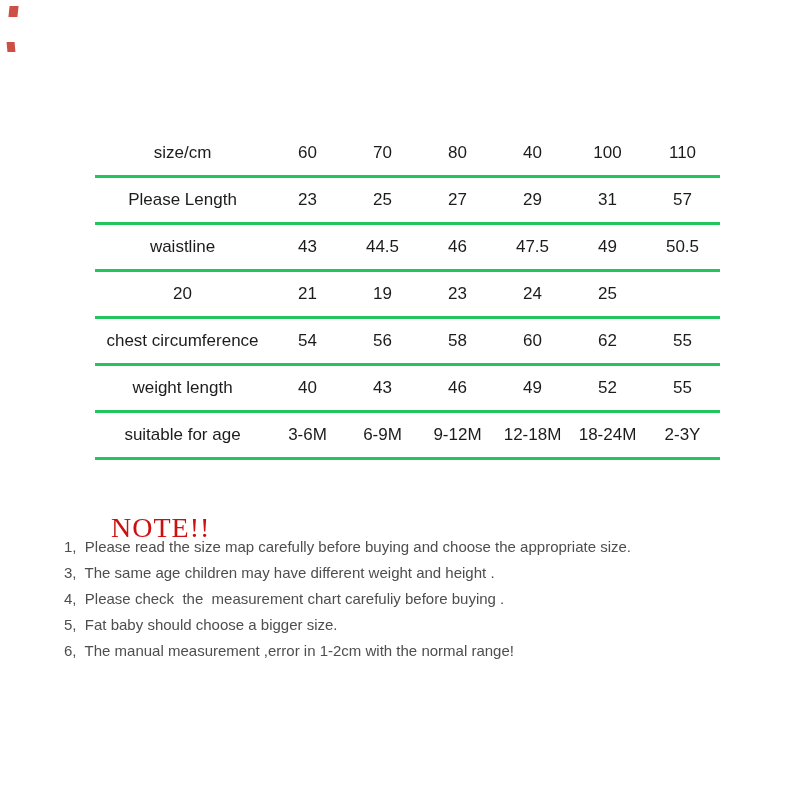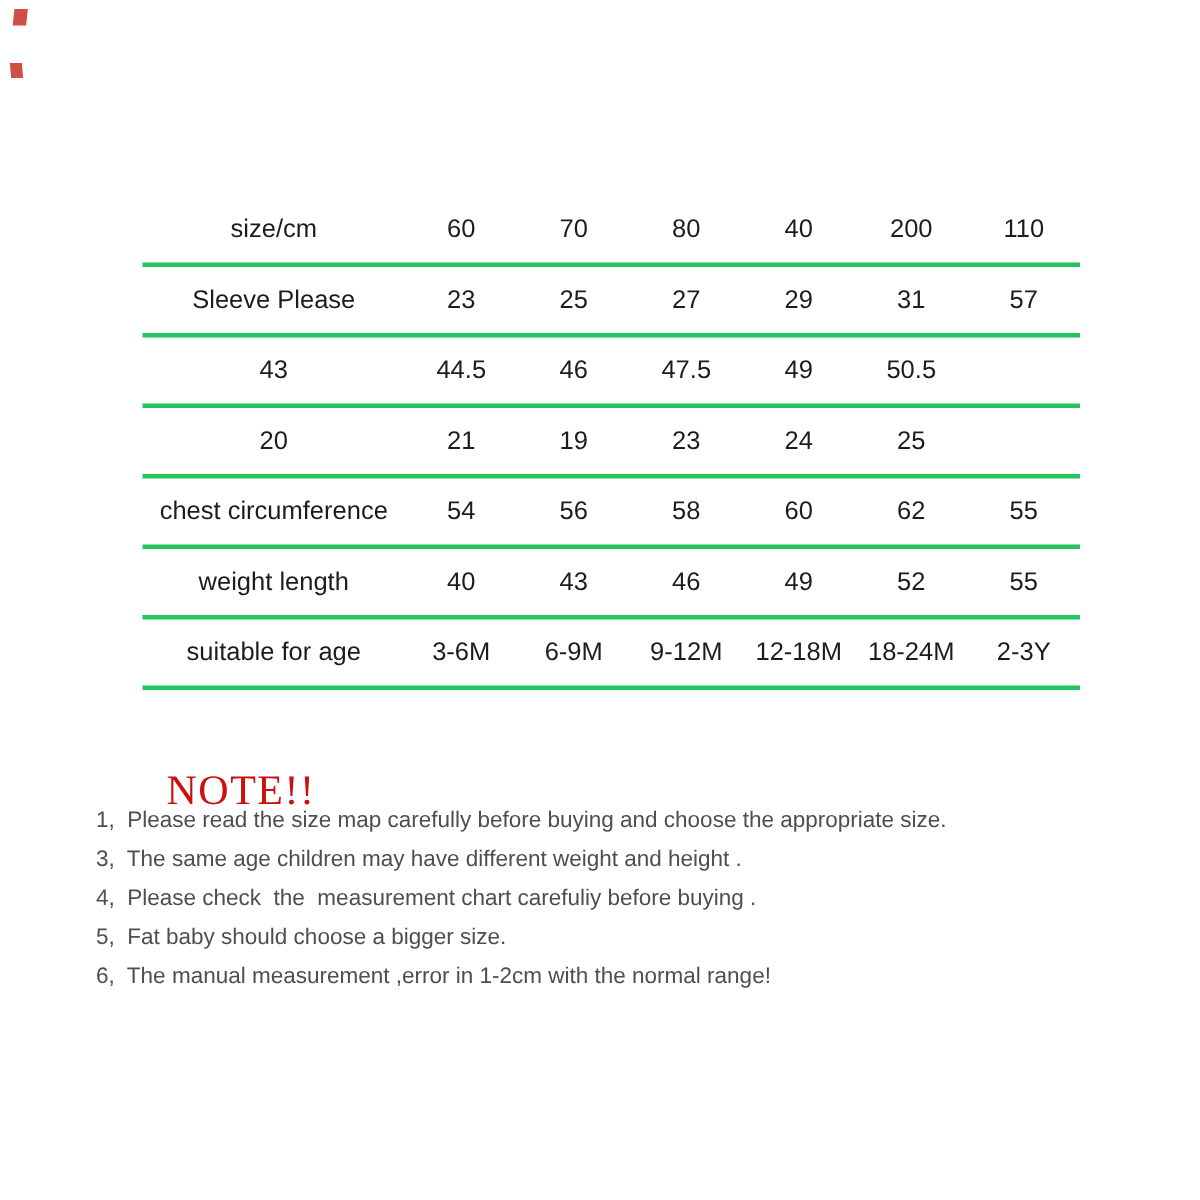--- a/index.html
+++ b/index.html
@@ -77,35 +77,36 @@
 <div class="artifact a2"></div>
 
 <div class="size-table">
 
   <div class="t-row">
     <div class="t-label">size/cm</div>
     <div class="t-cell">60</div>
     <div class="t-cell">70</div>
     <div class="t-cell">80</div>
     <div class="t-cell">40</div>
-    <div class="t-cell">200</div>
+    <div class="t-cell">100</div>
     <div class="t-cell">110</div>
   </div>
 
   <div class="t-row">
-    <div class="t-label">Sleeve Please</div>
+    <div class="t-label">Please Length</div>
     <div class="t-cell">23</div>
     <div class="t-cell">25</div>
     <div class="t-cell">27</div>
     <div class="t-cell">29</div>
     <div class="t-cell">31</div>
     <div class="t-cell">57</div>
   </div>
 
   <div class="t-row">
+    <div class="t-label">waistline</div>
     <div class="t-cell">43</div>
     <div class="t-cell">44.5</div>
     <div class="t-cell">46</div>
     <div class="t-cell">47.5</div>
     <div class="t-cell">49</div>
     <div class="t-cell">50.5</div>
   </div>
 
   <div class="t-row">
     <div class="t-cell">20</div>

